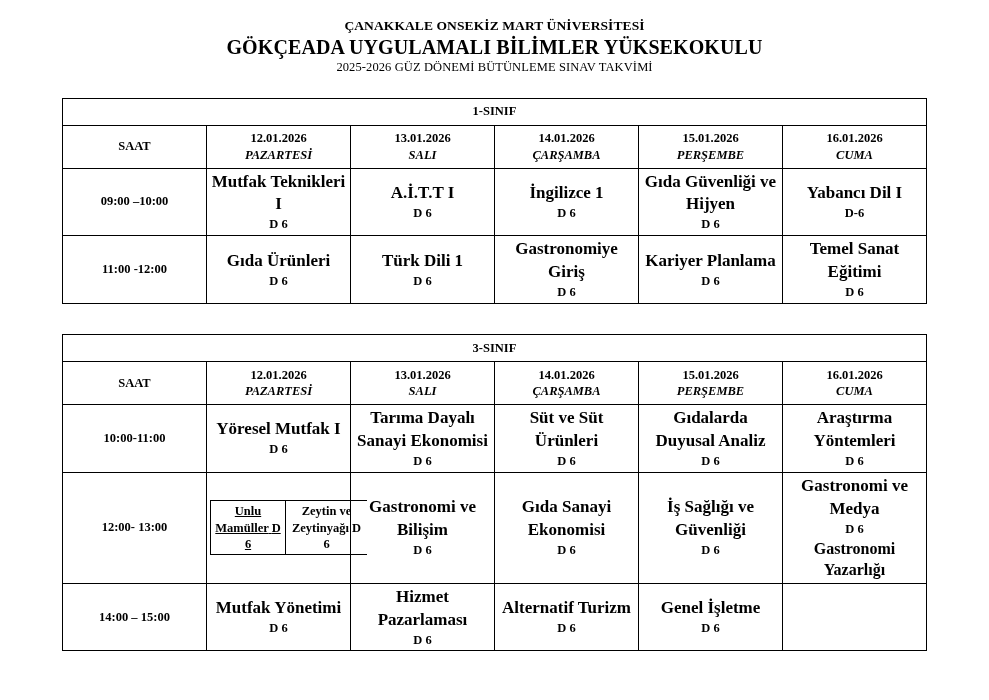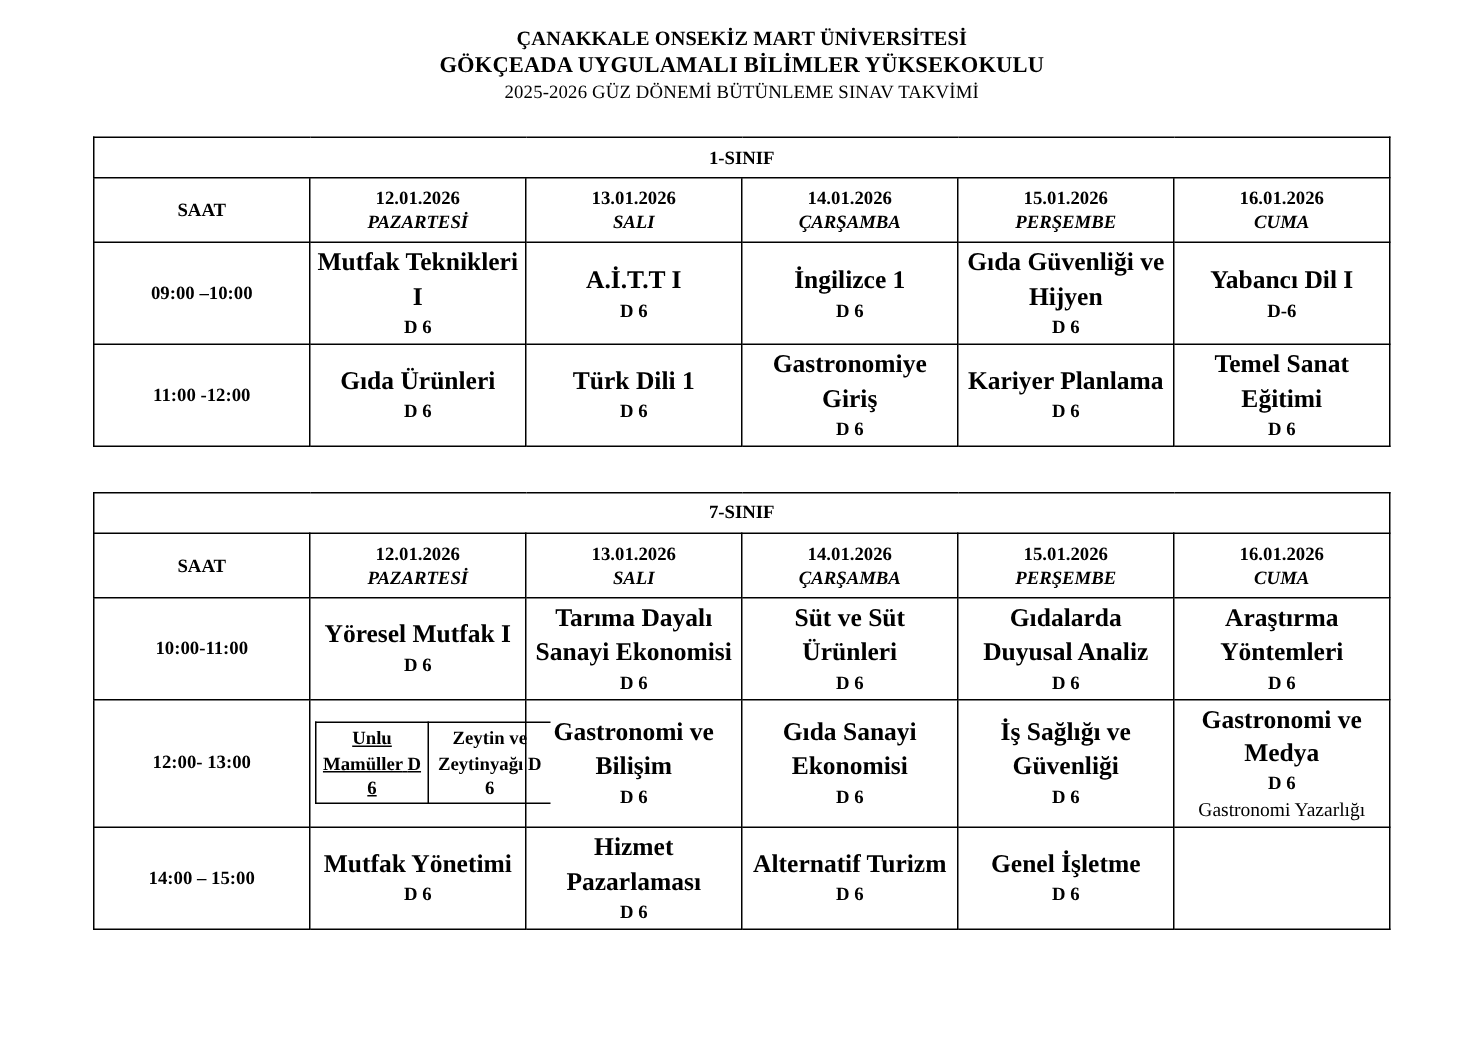--- a/index.html
+++ b/index.html
@@ -24,21 +24,21 @@
   .doc-header {
     text-align: center;
     line-height: 1.25;
   }
   .doc-header .line1 {
     font-size: 13.5px;
     font-weight: bold;
     letter-spacing: 0.1px;
   }
   .doc-header .line2 {
-    font-size: 15px;
+    font-size: 20px;
     font-weight: bold;
     letter-spacing: 0.1px;
   }
   .doc-header .line3 {
     font-size: 12.5px;
     font-weight: normal;
     letter-spacing: 0.1px;
   }
 
   table.sched {
@@ -87,22 +87,22 @@
     font-weight: bold;
     font-size: 17px;
   }
   .lesson .room {
     display: block;
     font-weight: bold;
     font-size: 12.5px;
   }
   .lesson .name2, .lesson .room2 {
     display: block;
-    font-weight: normal;
-    font-size: 13px;
+    font-weight: bold;
+    font-size: 16px;
   }
   .empty-cell { }
 
   
   #table1 .row-time { height: 52px; }
   #table1 td.col-saat { width: 105px; }
   #table1 td.c1 { width: 143px; }
   #table1 td.c2 { width: 130px; }
   #table1 td.c3 { width: 165px; }
   #table1 td.c4 { width: 160px; }
@@ -228,21 +228,21 @@
         </td>
       </tr>
     </tbody>
   </table>
 
   <div class="gap"></div>
 
   <table class="sched" id="table2">
     <tbody>
       <tr>
-        <td class="class-title" colspan="6">7-SINIF</td>
+        <td class="class-title" colspan="6">3-SINIF</td>
       </tr>
       <tr>
         <td class="col-saat saat-cell hdr-cell">SAAT</td>
         <td class="c1 hdr-cell">
           <span class="dt">12.01.2026</span>
           <span class="dy">PAZARTESİ</span>
         </td>
         <td class="c2 hdr-cell">
           <span class="dt">13.01.2026</span>
           <span class="dy">SALI</span>

